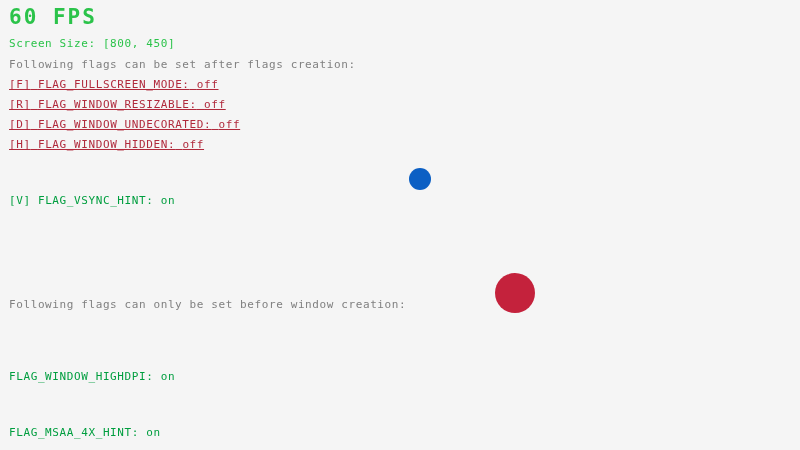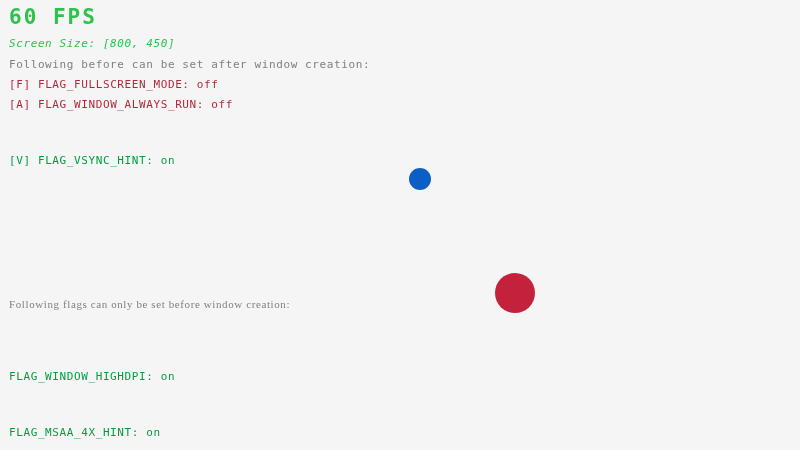--- a/index.html
+++ b/index.html
@@ -39,51 +39,50 @@
     letter-spacing: 2px;
     color: #2bc34a;
   }
 
   #screen-size {
     left: 9px;
     top: 38px;
     font-size: 11px;
     color: #2bc34a;
     letter-spacing: 0.6px;
-    font-style: italic;
   }
 
   .section-heading {
     left: 9px;
     font-size: 11px;
     color: #808080;
     letter-spacing: 0.6px;
   }
   #heading-after { top: 59px; }
-  #heading-before { top: 299px; font-family: Liberation Serif, serif; }
+  #heading-before { top: 299px; }
 
   .flag-list {
     position: absolute;
     left: 9px;
     width: 420px;
   }
   #flags-after  { top: 79px; }
   #flags-before { top: 335px; }
 
   .flag-row {
     position: relative;
     height: 20px;
     font-size: 11px;
     letter-spacing: 0.6px;
     white-space: pre;
     font-family: "DejaVu Sans Mono", "Liberation Mono", monospace;
     line-height: 11px;
   }
   .flag-row.on  { color: #009e3f; margin-top: 36px; }
-  .flag-row.off { color: #b02a3c; }
+  .flag-row.off { color: #b02a3c; text-decoration: underline; }
 
   .flag-key   { }
   .flag-label { }
   .flag-value { }
 
   
   .ball {
     position: absolute;
     border-radius: 50%;
   }
@@ -104,25 +103,27 @@
 </style>
 </head>
 <body>
 
 <div id="screen" style="background: rgb(245, 245, 245);">
 
   <div class="txt" id="fps-counter" style="color: rgb(43, 195, 74);">60 FPS</div>
 
   <div class="txt" id="screen-size" style="color: rgb(43, 195, 74);">Screen Size: [800, 450]</div>
 
-  <div class="txt section-heading" id="heading-after">Following before can be set after window creation:</div>
+  <div class="txt section-heading" id="heading-after">Following flags can be set after flags creation:</div>
 
   <div class="flag-list" id="flags-after">
       <div class="flag-row off"><span class="flag-key">[F]</span> <span class="flag-label">FLAG_FULLSCREEN_MODE:</span> <span class="flag-value">off</span></div>
-      <div class="flag-row off"><span class="flag-key">[A]</span> <span class="flag-label">FLAG_WINDOW_ALWAYS_RUN:</span> <span class="flag-value">off</span></div>
+      <div class="flag-row off"><span class="flag-key">[R]</span> <span class="flag-label">FLAG_WINDOW_RESIZABLE:</span> <span class="flag-value">off</span></div>
+      <div class="flag-row off"><span class="flag-key">[D]</span> <span class="flag-label">FLAG_WINDOW_UNDECORATED:</span> <span class="flag-value">off</span></div>
+      <div class="flag-row off"><span class="flag-key">[H]</span> <span class="flag-label">FLAG_WINDOW_HIDDEN:</span> <span class="flag-value">off</span></div>
       <div class="flag-row on"><span class="flag-key">[V]</span> <span class="flag-label">FLAG_VSYNC_HINT:</span> <span class="flag-value">on</span></div>
     </div>
 
   <div class="txt section-heading" id="heading-before">Following flags can only be set before window creation:</div>
 
   <div class="flag-list" id="flags-before">
       <div class="flag-row on"><span class="flag-label">FLAG_WINDOW_HIGHDPI:</span> <span class="flag-value">on</span></div>
       <div class="flag-row on"><span class="flag-label">FLAG_MSAA_4X_HINT:</span> <span class="flag-value">on</span></div>
     </div>
 

